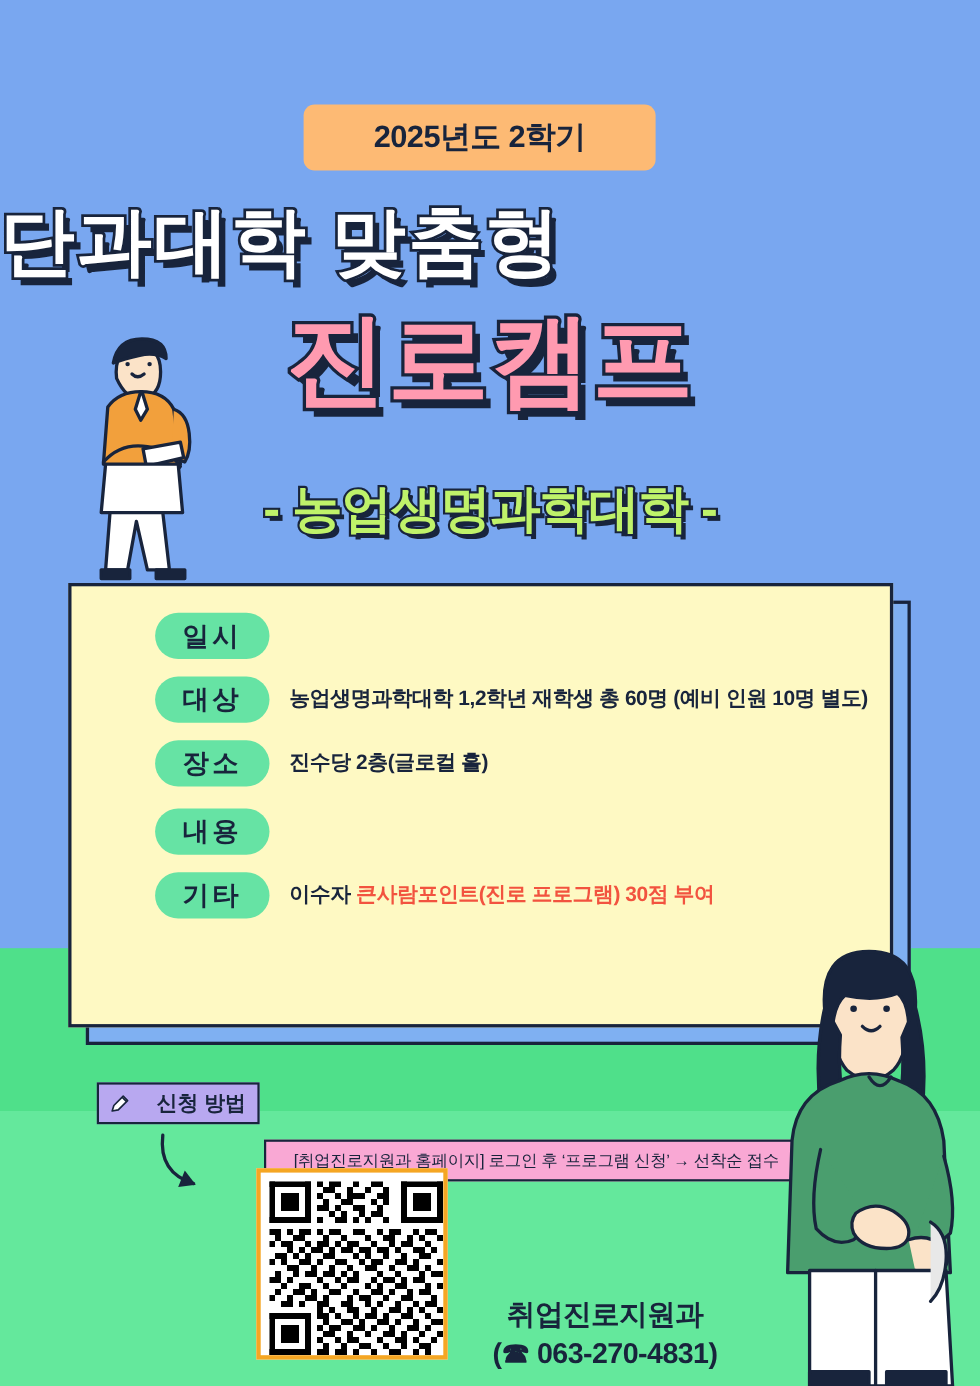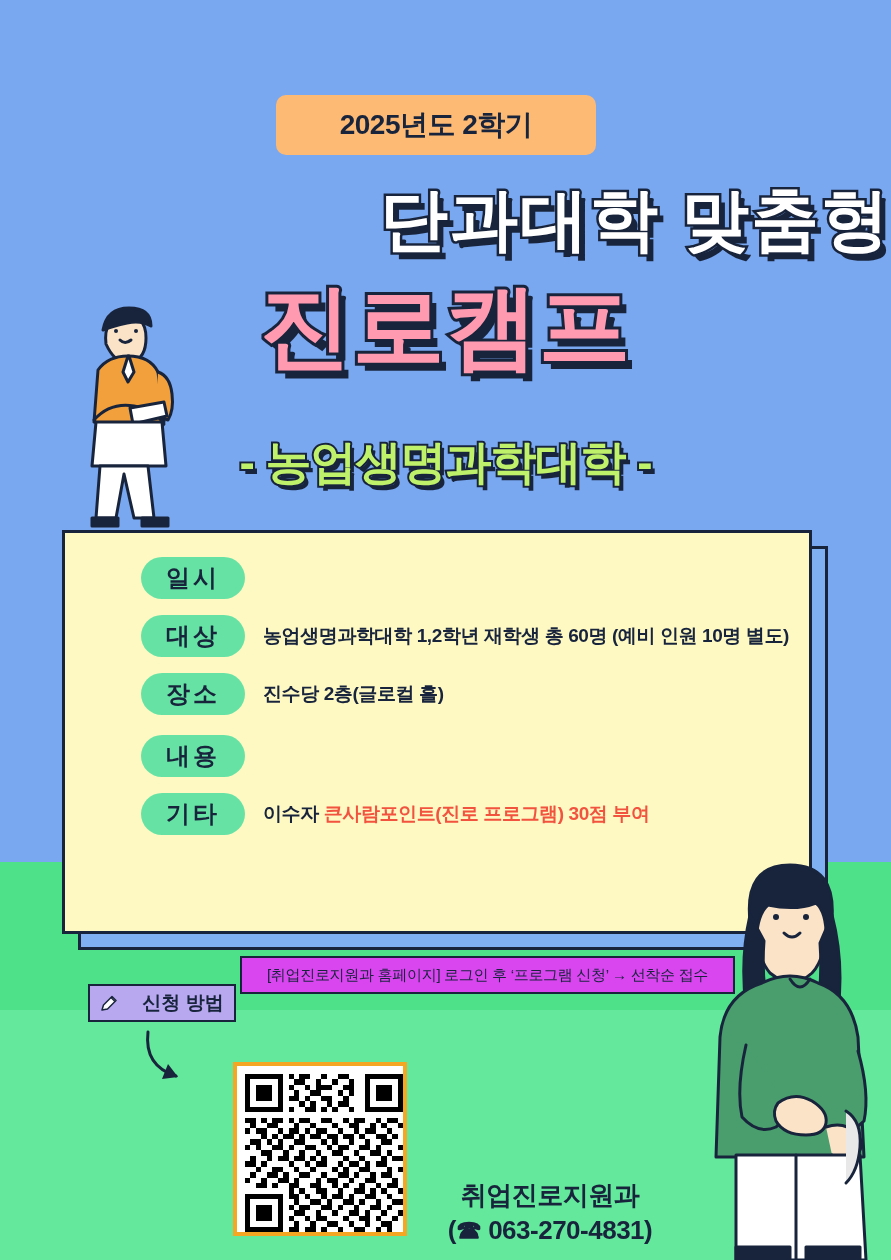--- a/index.html
+++ b/index.html
@@ -29,21 +29,21 @@
     position: absolute; left: 276px; top: 95px;
     width: 320px; height: 60px;
     background: #fdba74;
     border-radius: 10px;
     display: flex; align-items: center; justify-content: center;
     color: #18243c; font-size: 28px; font-weight: bold;
     letter-spacing: -0.5px;
   }
   .title-1 {
     position: absolute; left: 0; top: 175px; width: 891px;
-    text-align: right;
+    text-align: left;
     font-size: 68px; font-weight: bold; color: #ffffff;
     letter-spacing: 2px;
     -webkit-text-stroke: 5px #18243c;
     paint-order: stroke fill;
     text-shadow: 6px 7px 0 #18243c;
   }
   .title-2 {
     position: absolute; left: 0; top: 265px; width: 891px;
     text-align: center;
     font-size: 92px; font-weight: bold; color: #ff9ab0;
@@ -108,23 +108,23 @@
   .apply-pill {
     position: absolute; left: 88px; top: 984px;
     width: 148px; height: 38px;
     background: #b8a8f0;
     border: 2px solid #18243c;
     display: flex; align-items: center; justify-content: center;
     gap: 24px;
     color: #18243c; font-size: 19px; font-weight: bold;
   }
   .apply-box {
-    position: absolute; left: 240px; top: 956px;
+    position: absolute; left: 240px; top: 1036px;
     width: 495px; height: 38px;
-    background: #d946ef;
+    background: #f9a8d4;
     border: 2px solid #18243c;
     display: flex; align-items: center; justify-content: center;
     color: #18243c; font-size: 15px; letter-spacing: -0.3px;
   }
   .arrow-curve { position: absolute; left: 140px; top: 1028px; }
 
   .qr {
     position: absolute; left: 233px; top: 1062px;
     width: 174px; height: 174px;
     background: #ffffff;

